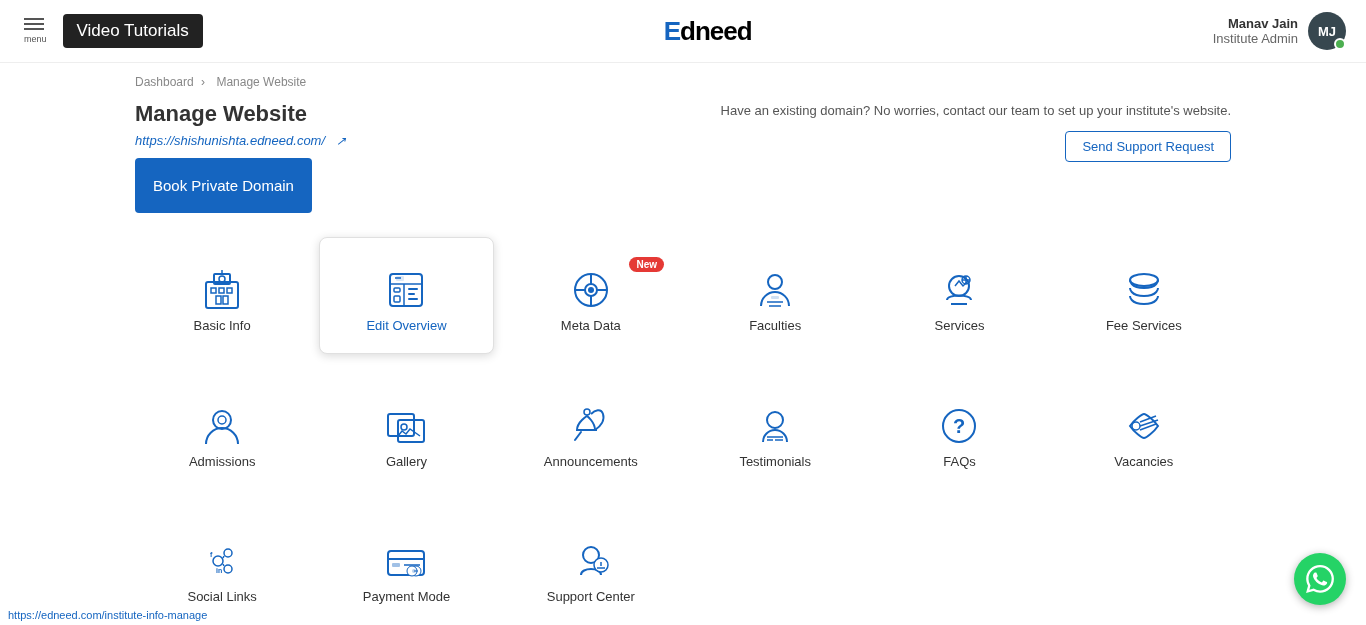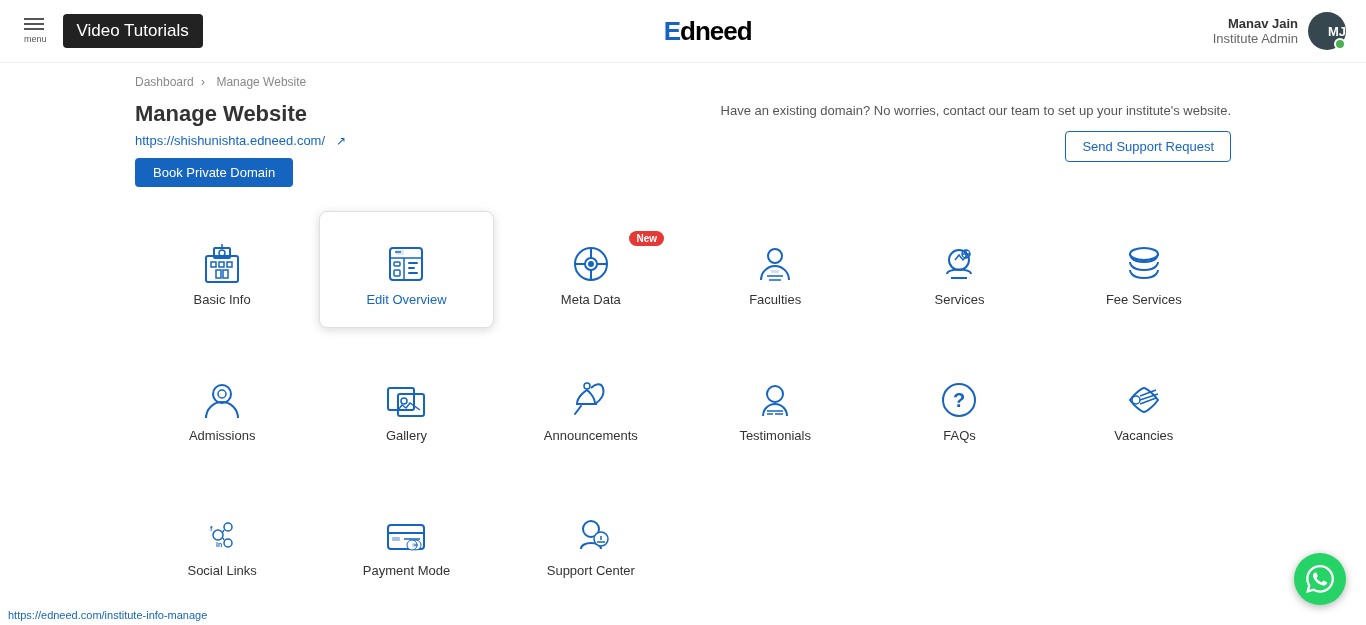--- a/index.html
+++ b/index.html
@@ -28,21 +28,21 @@
     }
     .logo { font-size: 26px; font-weight: bold; color: #000; letter-spacing: -1px; }
     .logo span { color: #1565c0; }
     .header-right { display: flex; align-items: center; gap: 10px; }
     .user-info { text-align: right; }
     .user-name { font-weight: bold; font-size: 13px; }
     .user-role { font-size: 13px; color: #666; }
     .avatar {
       width: 38px; height: 38px; border-radius: 50%;
       background: #37474f; color: #fff;
-      display: flex; align-items: center; justify-content: flex-end;
+      display: flex; align-items: center; justify-content: center;
       font-weight: bold; font-size: 13px; position: relative;
     }
     .avatar-badge {
       position: absolute; bottom: 0; right: 0;
       width: 12px; height: 12px; background: #4caf50;
       border-radius: 50%; border: 2px solid #fff;
     }
 
     
     .breadcrumb {
@@ -52,29 +52,29 @@
     .breadcrumb a { color: #888; text-decoration: none; }
     .breadcrumb span { margin: 0 4px; }
 
     
     .main { padding: 0 135px 40px; }
 
     
     .page-header { display: flex; justify-content: space-between; align-items: flex-start; margin-bottom: 24px; }
     .page-header-left {}
     .page-title { font-size: 22px; font-weight: bold; margin-bottom: 6px; }
-    .site-link { color: #1565c0; font-size: 13px; text-decoration: none; display: flex; align-items: center; gap: 11px; margin-bottom: 10px; }
+    .site-link { color: #1565c0; font-size: 13px; text-decoration: none; display: flex; align-items: center; gap: 11px; margin-bottom: 10px; font-style: italic; }
     .book-btn {
       background: #1565c0;
       color: #fff;
       border: none;
       border-radius: 4px;
-      padding: 7px 18px;
+      padding: 19px 18px;
       cursor: pointer;
-      font-size: 13px;
+      font-size: 15px;
     }
     .page-header-right { text-align: right; }
     .domain-msg { font-size: 13px; color: #555; margin-bottom: 10px; line-height: 1.5; }
     .support-btn {
       background: #fff;
       color: #1565c0;
       border: 1px solid #1565c0;
       border-radius: 4px;
       padding: 7px 16px;
       cursor: pointer;

